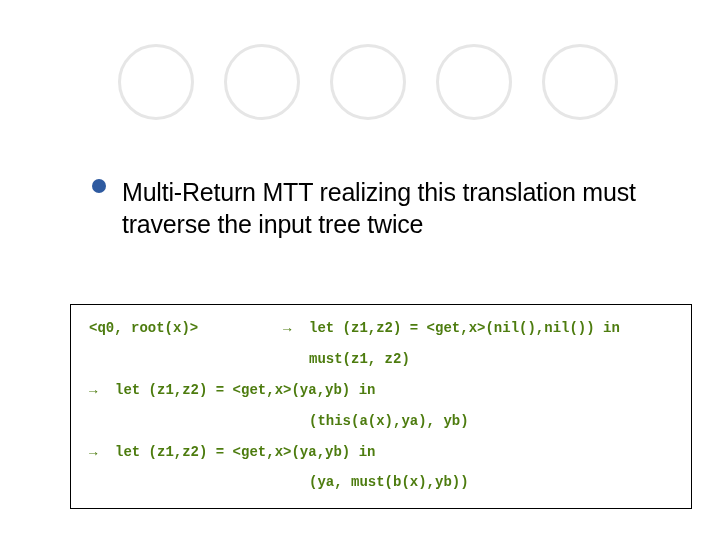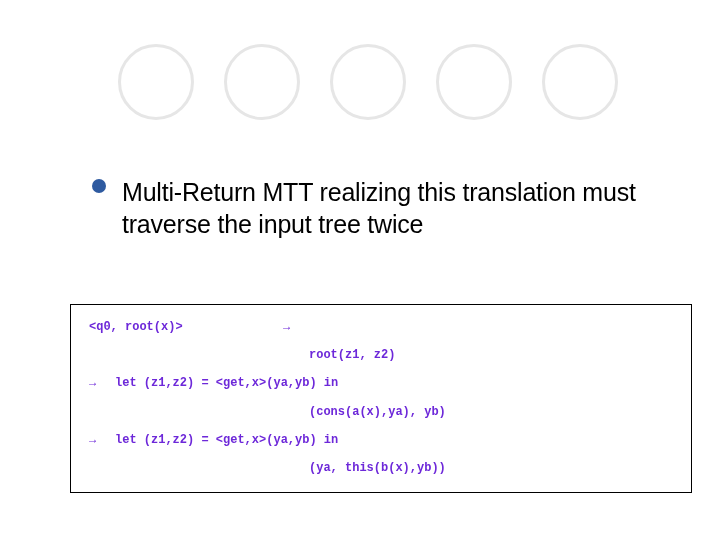--- a/index.html
+++ b/index.html
@@ -4,21 +4,21 @@
 <style>
   * { margin: 4px; padding: 0; box-sizing: border-box; }
   html, body { width: 720px; height: 540px; background: #ffffff; font-family: Arial, Helvetica, sans-serif; overflow: hidden; }
   .slide { width: 720px; height: 540px; padding: 0; position: relative; }
   .circles-row { display: flex; gap: 22px; padding: 28px 0 0 98px; }
   .circle { width: 76px; height: 76px; border-radius: 50%; border: 3px solid #e6e6e6; background: #ffffff; }
   .content { padding: 40px 60px 0 68px; }
   .bullet-row { display: flex; align-items: flex-start; gap: 8px; }
   .bullet { width: 14px; height: 14px; border-radius: 50%; background: #2e5aa0; margin-top: 7px; flex: 0 0 auto; }
   .bullet-text { font-size: 25px; line-height: 1.28; color: #000; font-weight: 400; letter-spacing: -0.2px; }
-  .code-box { margin: 60px 40px 0 58px; border: 1px solid #000; padding: 6px 10px 8px 10px; font-family: "Courier New", Courier, monospace; font-size: 12px; font-weight: bold; line-height: 1.35; color: #6d28d9; }
+  .code-box { margin: 60px 40px 0 58px; border: 1px solid #000; padding: 6px 10px 8px 10px; font-family: "Courier New", Courier, monospace; font-size: 14px; font-weight: bold; line-height: 1.35; color: #4d7c0f; }
   .code-row { display: flex; }
   .code-lhs { width: 186px; flex: 0 0 186px; white-space: pre; }
   .code-arrow { width: 18px; flex: 0 0 18px; white-space: pre; }
   .code-rhs { white-space: pre; }
   .code-row.cont .code-lhs, .code-row.cont .code-arrow { visibility: hidden; }
 </style>
 </head>
 <body>
 <div class="slide">
 
@@ -34,39 +34,40 @@
     <div class="bullet-row">
       <div class="bullet"></div>
       <div class="bullet-text">Multi-Return MTT realizing this translation must traverse the input tree twice</div>
     </div>
   </div>
 
   <div class="code-box">
     <div class="code-row">
       <span class="code-lhs">&lt;q0, root(x)&gt;</span>
       <span class="code-arrow">→</span>
+      <span class="code-rhs">let (z1,z2) = &lt;get,x&gt;(nil(),nil()) in</span>
     </div>
     <div class="code-row cont">
       <span class="code-lhs"></span>
       <span class="code-arrow"></span>
-      <span class="code-rhs">root(z1, z2)</span>
+      <span class="code-rhs">must(z1, z2)</span>
     </div>
     <div class="code-row">
       <span class="code-arrow">→</span>
       <span class="code-rhs">let (z1,z2) = &lt;get,x&gt;(ya,yb) in</span>
     </div>
     <div class="code-row cont">
       <span class="code-lhs"></span>
       <span class="code-arrow"></span>
-      <span class="code-rhs">(cons(a(x),ya), yb)</span>
+      <span class="code-rhs">(this(a(x),ya), yb)</span>
     </div>
     <div class="code-row">
       <span class="code-arrow">→</span>
       <span class="code-rhs">let (z1,z2) = &lt;get,x&gt;(ya,yb) in</span>
     </div>
     <div class="code-row cont">
       <span class="code-lhs"></span>
       <span class="code-arrow"></span>
-      <span class="code-rhs">(ya, this(b(x),yb))</span>
+      <span class="code-rhs">(ya, must(b(x),yb))</span>
     </div>
   </div>
 
 </div>
 
 </body></html>

